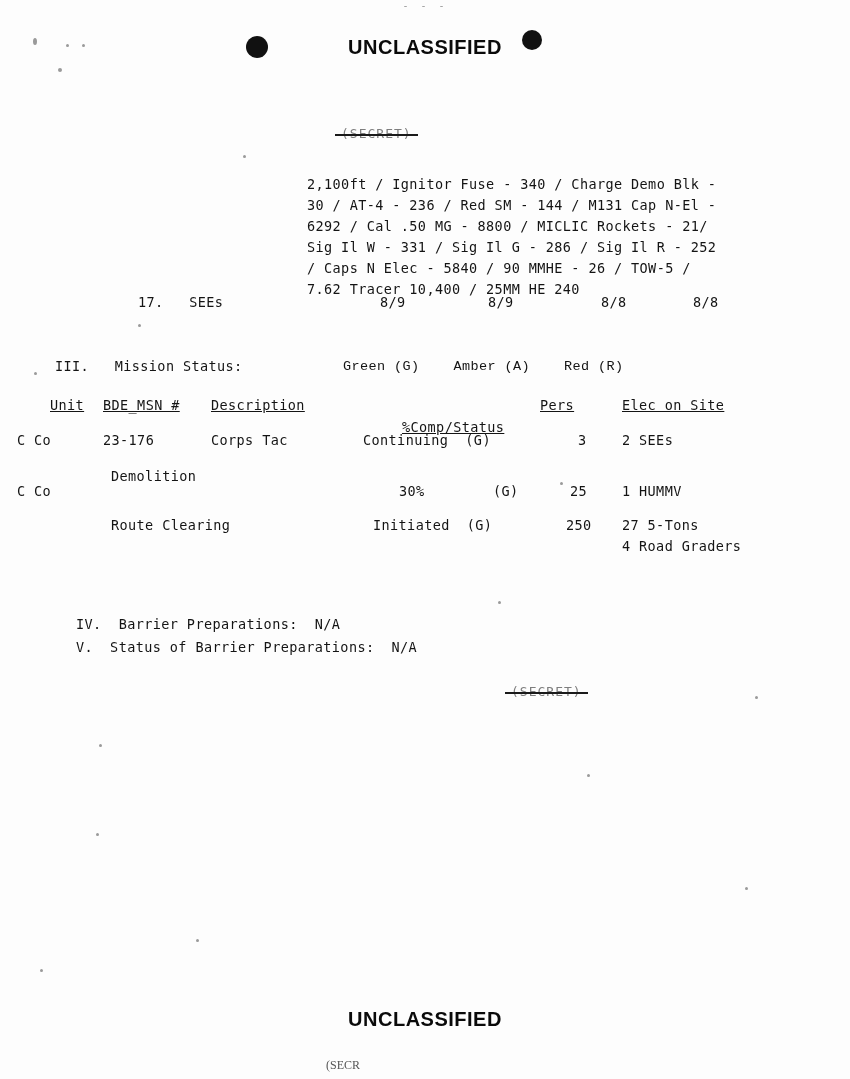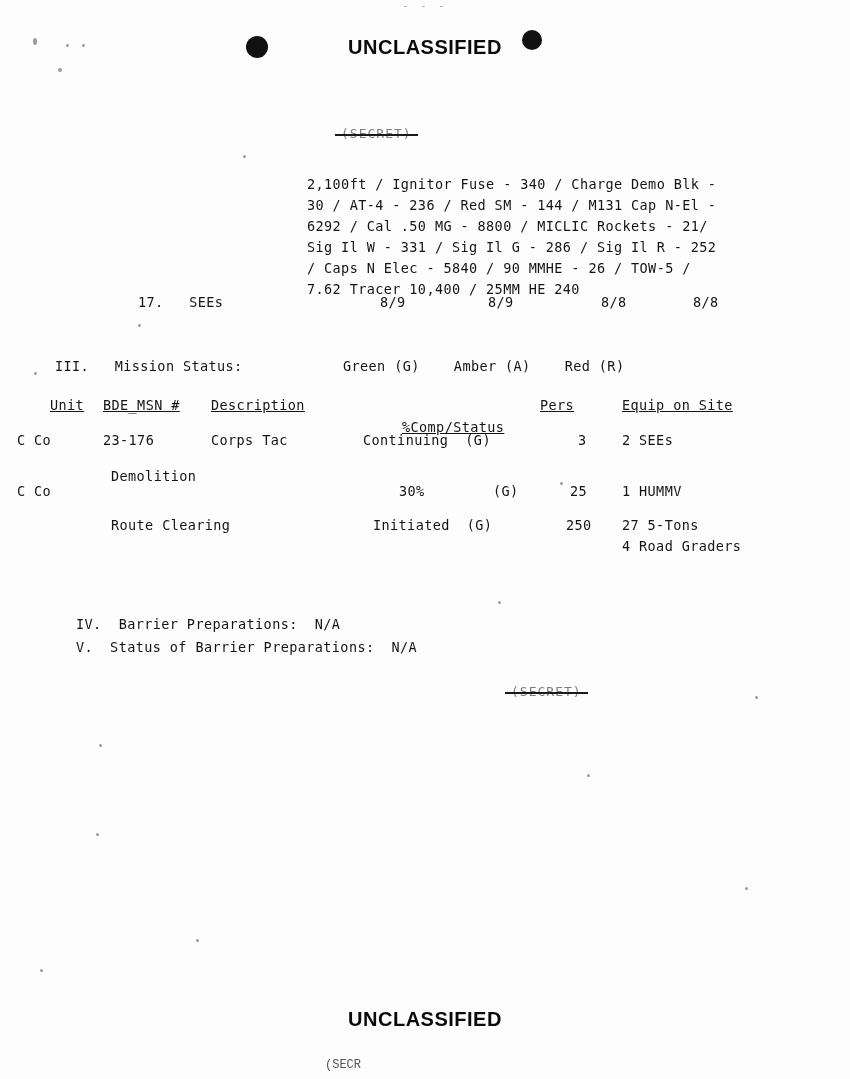--- a/index.html
+++ b/index.html
@@ -43,21 +43,21 @@
     color: #0a0a0a;
   }
   .banner-footer-frag {
     position: absolute;
     top: 1058px;
     left: 0;
     width: 686px;
     text-align: center;
     font-size: 12px;
     color: #555;
-    font-family: Liberation Mono, monospace;
+    font-family: Liberation Serif, serif;
   }
   .header-frag {
     position: absolute;
     top: 0px;
     left: 0;
     width: 850px;
     text-align: center;
     font-size: 10px;
     color: #999;
     letter-spacing: 3px;
@@ -112,21 +112,21 @@
   .ul { text-decoration: underline; }
 
   .block-ammo { top: 174px; left: 285px; margin-left: 22px; }
   .line-17    { top: 292px; left: 138px; }
   .num-89a    { top: 292px; left: 380px; }
   .num-89b    { top: 292px; left: 488px; }
   .num-88a    { top: 292px; left: 601px; }
   .num-88b    { top: 292px; left: 693px; }
 
   .sec3-label { top: 356px; left: 55px; }
-  .sec3-key   { top: 356px; left: 343px; }
+  .sec3-key   { top: 356px; left: 343px; font-family: Liberation Mono, monospace; }
 
   .hdr-unit   { top: 395px; left: 50px; }
   .hdr-bde    { top: 395px; left: 103px; }
   .hdr-desc   { top: 395px; left: 211px; }
   .hdr-comp   { top: 417px; left: 402px; }
   .hdr-pers   { top: 395px; left: 540px; }
   .hdr-equip  { top: 395px; left: 622px; }
 
   .r1-unit  { top: 430px; left: 17px; }
   .r1-bde   { top: 430px; left: 103px; }
@@ -198,21 +198,21 @@
   <div class="mono num-88b">8/8</div>
 
   <div class="mono sec3-label"><span>III.</span>   <span>Mission Status:</span></div>
   <div class="mono sec3-key">Green (G)    Amber (A)    Red (R)</div>
 
   <div class="mono ul hdr-unit">Unit</div>
   <div class="mono ul hdr-bde">BDE_MSN #</div>
   <div class="mono ul hdr-desc">Description</div>
   <div class="mono ul hdr-comp">%Comp/Status</div>
   <div class="mono ul hdr-pers">Pers</div>
-  <div class="mono ul hdr-equip">Equip on Site</div>
+  <div class="mono ul hdr-equip">Elec on Site</div>
 
   <div class="mono r1-unit">C Co</div>
   <div class="mono r1-bde">23-176</div>
   <div class="mono r1-desc">Corps Tac</div>
   <div class="mono r1-comp">Continuing  (G)</div>
   <div class="mono r1-pers">3</div>
   <div class="mono r1-equip">2 SEEs</div>
 
   <div class="mono r2-unit">C Co</div>
   <div class="mono r2-desc">Demolition</div>

